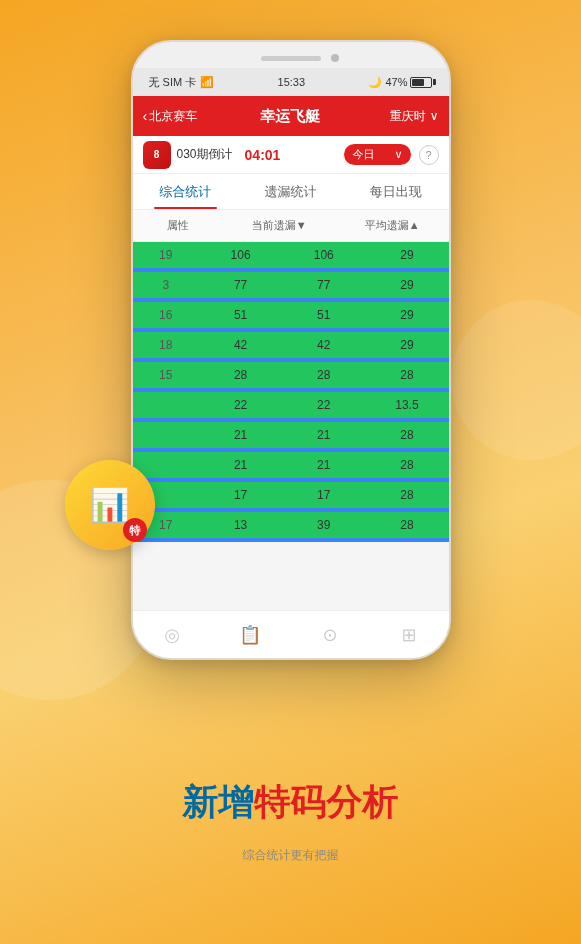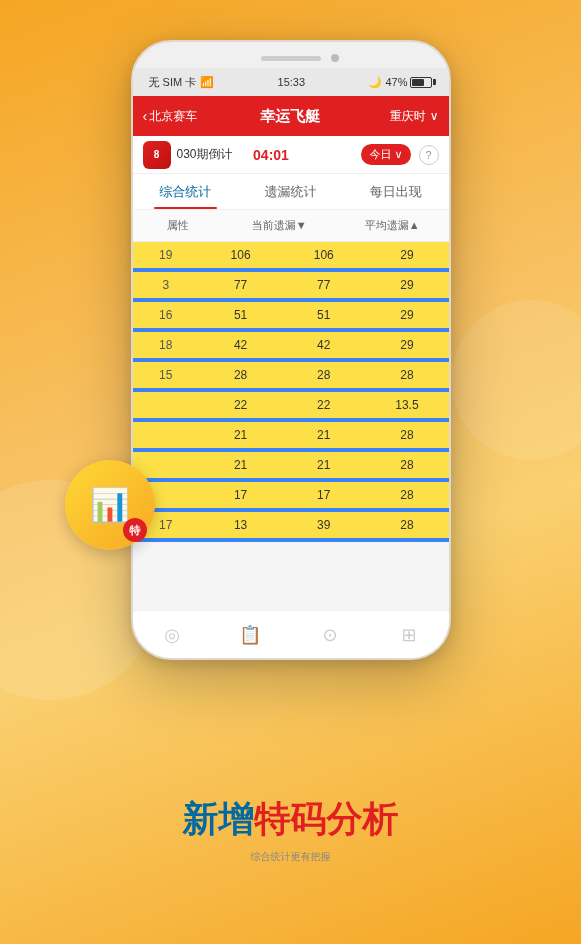--- a/index.html
+++ b/index.html
@@ -201,21 +201,21 @@
     }
     .today-btn {
       background: #e02020;
       color: white;
       border: none;
       border-radius: 12px;
       padding: 3px 8px;
       font-size: 11px;
       display: flex;
       align-items: center;
-      gap: 3px;
+      gap: 20px;
       margin-right: 8px;
     }
     .help-btn {
       width: 20px;
       height: 20px;
       border-radius: 50%;
       border: 1.5px solid #ccc;
       display: flex;
       align-items: center;
       justify-content: center;
@@ -251,21 +251,21 @@
       bottom: 0;
       left: 20%;
       right: 20%;
       height: 2px;
       background: #e02020;
       border-radius: 1px;
     }
 
     
     .data-table {
-      background: #fde047;
+      background: #22c55e;
       width: 100%;
     }
     .table-header {
       display: flex;
       background: #fafafa;
       border-bottom: 1px solid #eee;
       height: 32px;
     }
     .th {
       flex: 1;
@@ -369,23 +369,23 @@
       font-weight: 700;
       color: #333;
       display: flex;
       align-items: center;
       justify-content: center;
       gap: 0;
     }
     .main-title-normal { color: #0369a1; }
     .main-title-highlight { color: #e02020; }
     .sub-title {
-      font-size: 10px;
+      font-size: 12px;
       color: #888;
-      margin-top: 6px;
+      margin-top: 20px;
     }
   </style>
 </head>
 <body>
 
 <div class="bg-circle-left"></div>
 <div class="bg-circle-right"></div>
 
 <div class="phone-wrapper">
   <div class="phone-frame">

